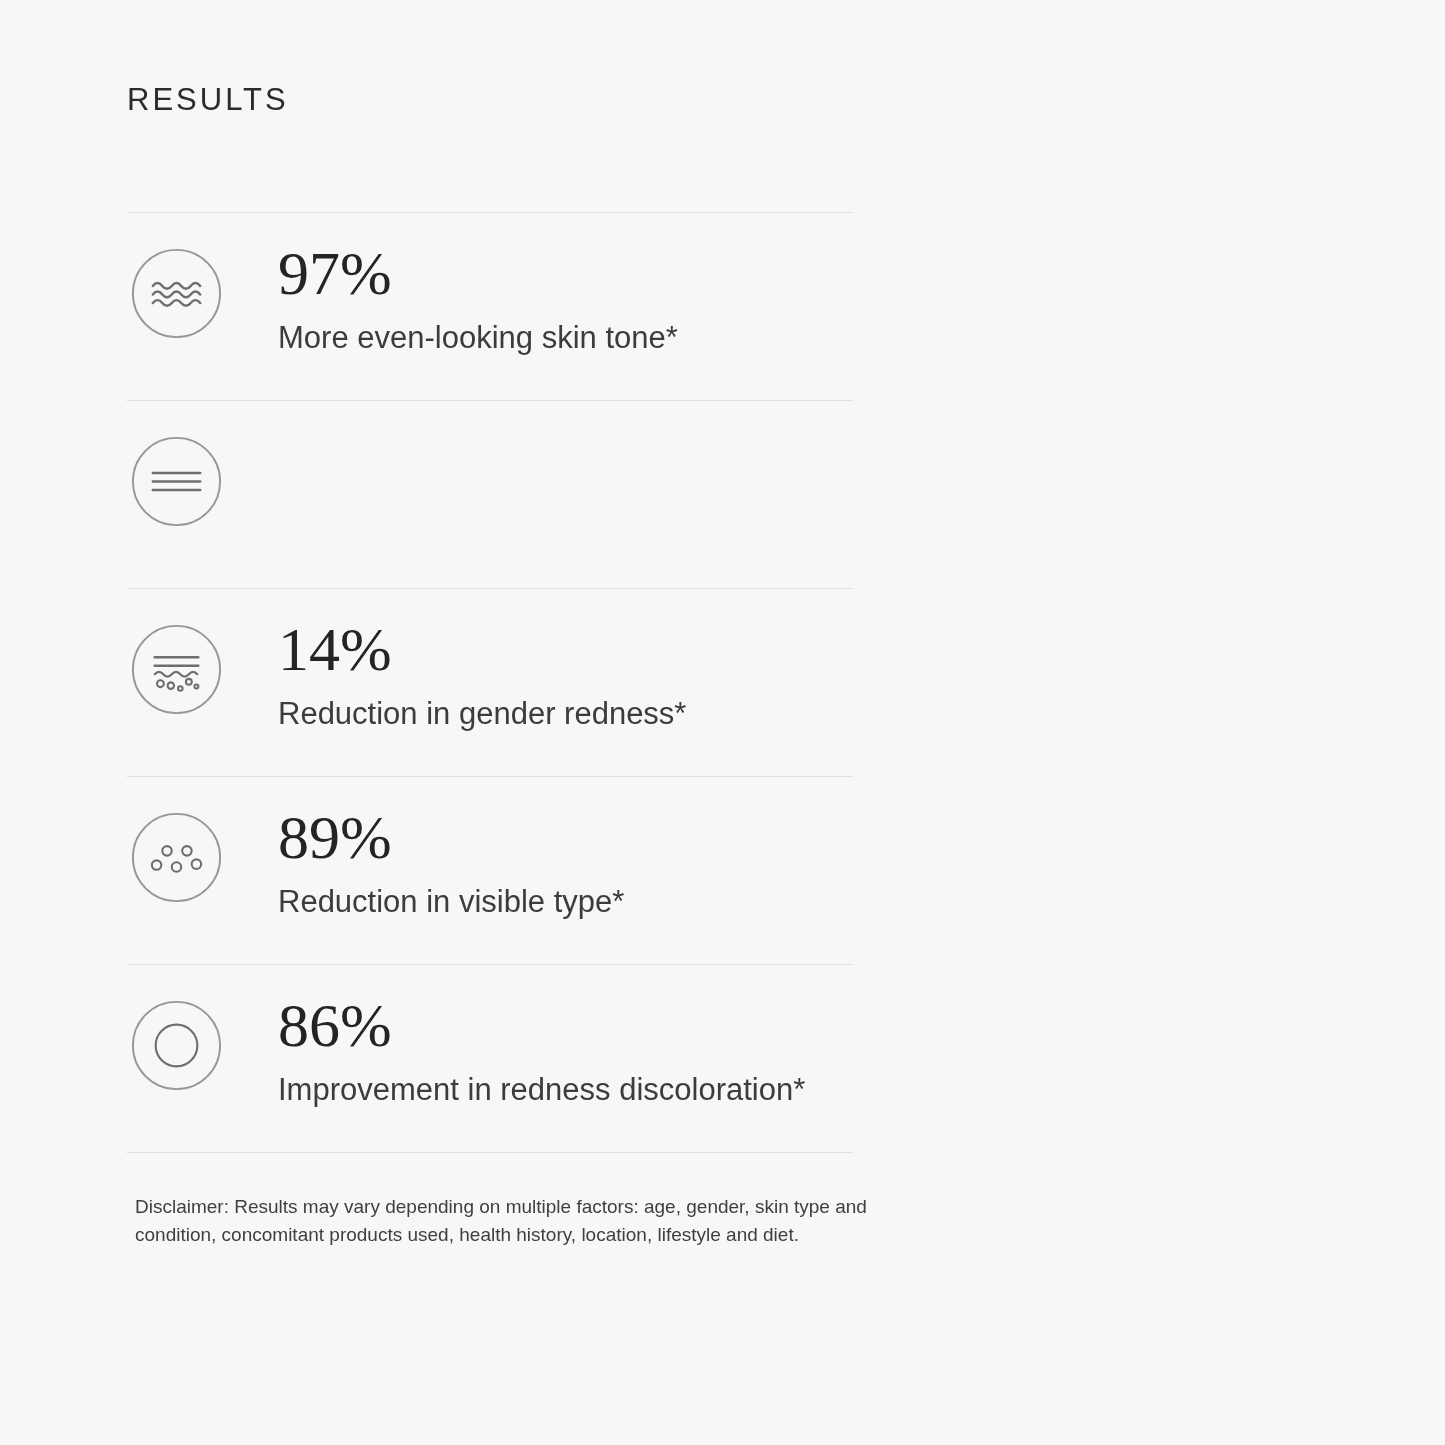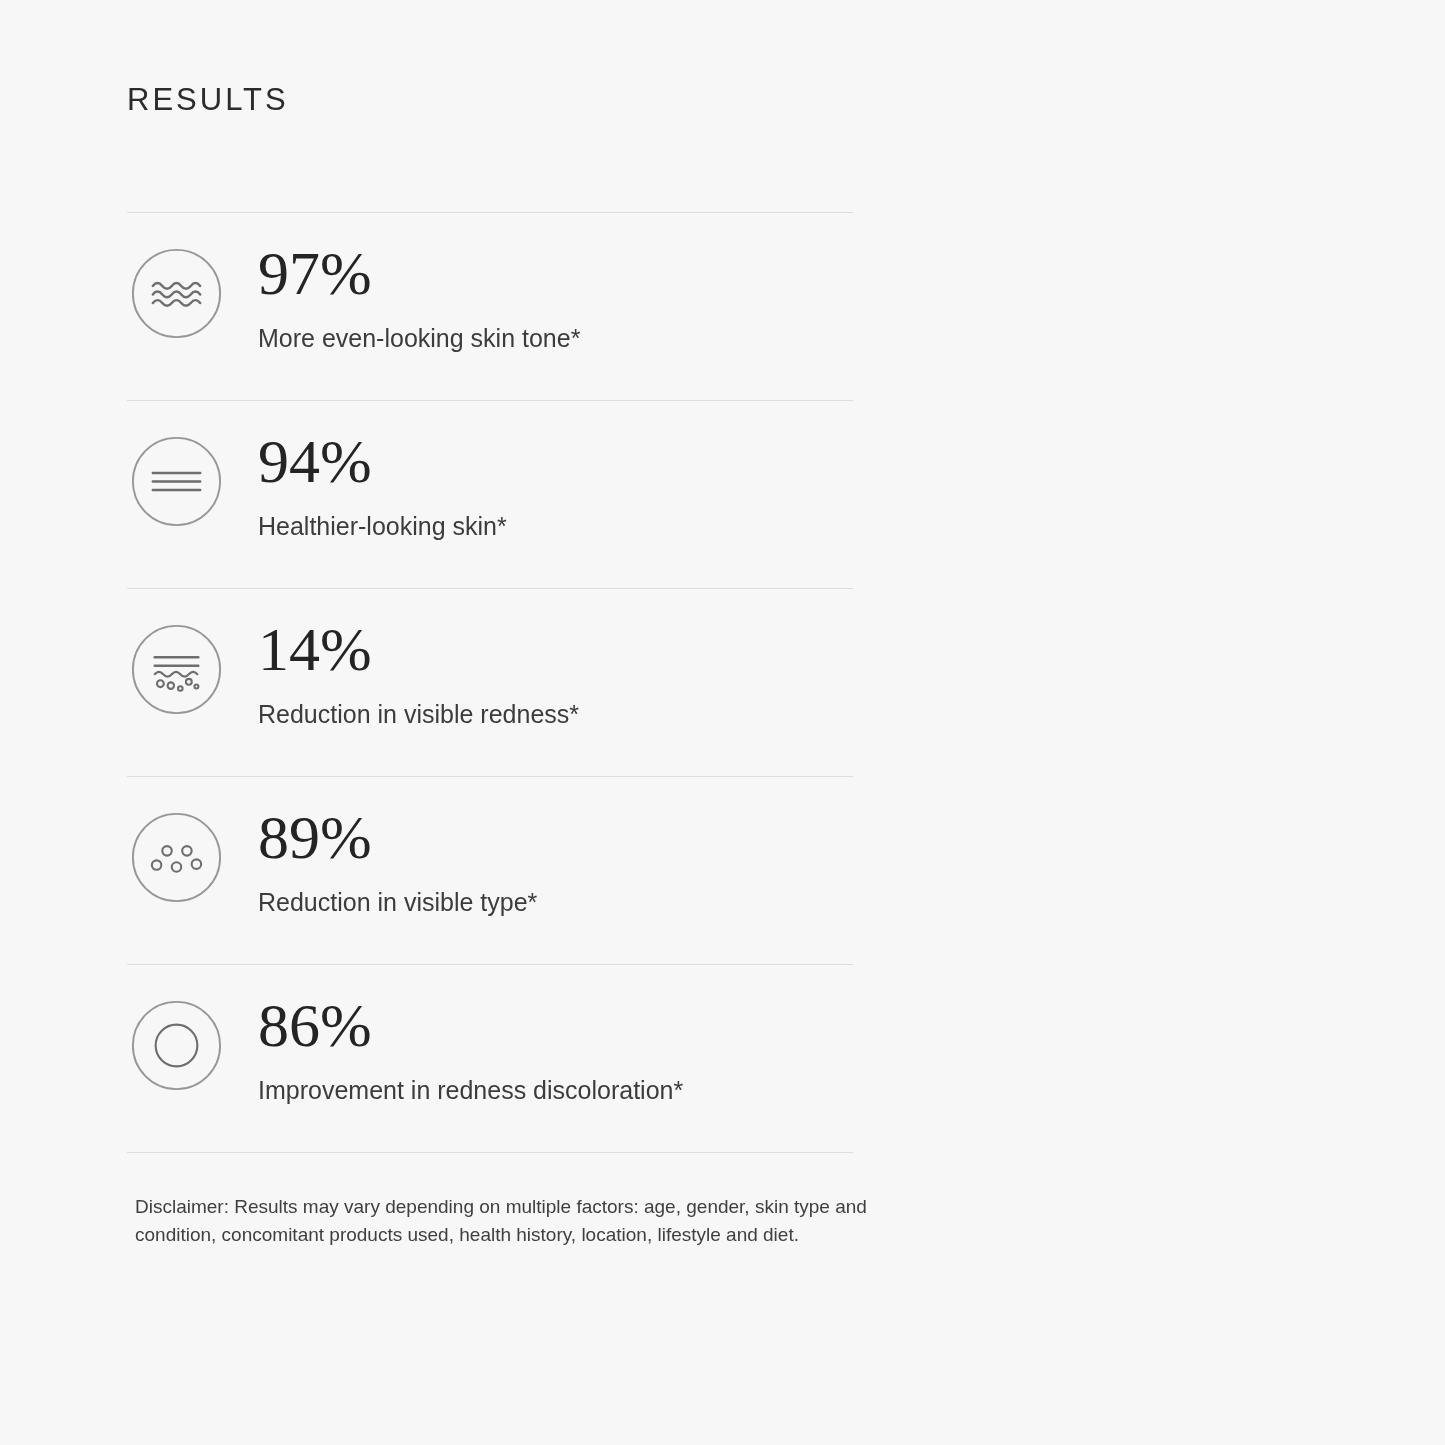--- a/index.html
+++ b/index.html
@@ -38,31 +38,31 @@
     width: 91px;
     height: 91px;
     margin-left: 4px;
     margin-top: 5px;
     flex: 0 0 auto;
   }
   .icon-wrap svg { width: 91px; height: 91px; display: block; }
   .ring   { fill: none; stroke: #97979a; stroke-width: 2; }
   .glyph  { fill: none; stroke: #6e6e70; stroke-width: 2.6; stroke-linecap: round; }
   .glyph-thin { fill: none; stroke: #6e6e70; stroke-width: 2.2; stroke-linecap: round; }
-  .result-text { margin-left: 36px; }
+  .result-text { margin-left: 56px; }
   .pct {
     font-family: "Liberation Serif", serif;
     font-size: 62px;
     line-height: 60px;
     font-weight: 400;
     color: #242424;
   }
   .result-label {
     margin-top: 16px;
-    font-size: 25px;
+    font-size: 31px;
     line-height: 38px;
     color: #3c3c3c;
   }
   .disclaimer {
     margin: 40px 0 4px 8px;
     width: 778px;
     font-size: 19px;
     line-height: 28px;
     color: #3f3f3f;
   }
@@ -93,43 +93,39 @@
 
     <div class="result-row">
       <div class="icon-wrap">
         <svg viewBox="0 0 96 96" aria-hidden="true">
           <circle class="ring" cx="48" cy="48" r="46"></circle>
           <path class="glyph" d="M23 39 H73"></path>
           <path class="glyph" d="M23 48 H73"></path>
           <path class="glyph" d="M23 57 H73"></path>
         </svg>
       </div>
-      <div class="result-text">
-        <div class="pct">94%</div>
-        <div class="result-label">Healthier-looking skin*</div>
-      </div>
     </div>
 
     <div class="result-row">
       <div class="icon-wrap">
         <svg viewBox="0 0 96 96" aria-hidden="true">
           <circle class="ring" cx="48" cy="48" r="46"></circle>
           <path class="glyph" d="M25 35 H71"></path>
           <path class="glyph" d="M25 44 H71"></path>
           <path class="glyph-thin" d="M25 53 q4.5 -5 9 0 t9 0 t9 0 t9 0 t9 0"></path>
           <circle class="glyph-thin" cx="31" cy="63" r="3.6"></circle>
           <circle class="glyph-thin" cx="42" cy="65" r="3.4"></circle>
           <circle class="glyph-thin" cx="52" cy="68" r="2.4"></circle>
           <circle class="glyph-thin" cx="61" cy="61" r="3.1"></circle>
           <circle class="glyph-thin" cx="69" cy="66" r="2.1"></circle>
         </svg>
       </div>
       <div class="result-text">
         <div class="pct">14%</div>
-        <div class="result-label">Reduction in visible redness*</div>
+        <div class="result-label">Reduction in gender redness*</div>
       </div>
     </div>
 
     <div class="result-row">
       <div class="icon-wrap">
         <svg viewBox="0 0 96 96" aria-hidden="true">
           <circle class="ring" cx="48" cy="48" r="46"></circle>
           <circle class="glyph-thin" cx="38" cy="41" r="5"></circle>
           <circle class="glyph-thin" cx="59" cy="41" r="5"></circle>
           <circle class="glyph-thin" cx="27" cy="56" r="5"></circle>

